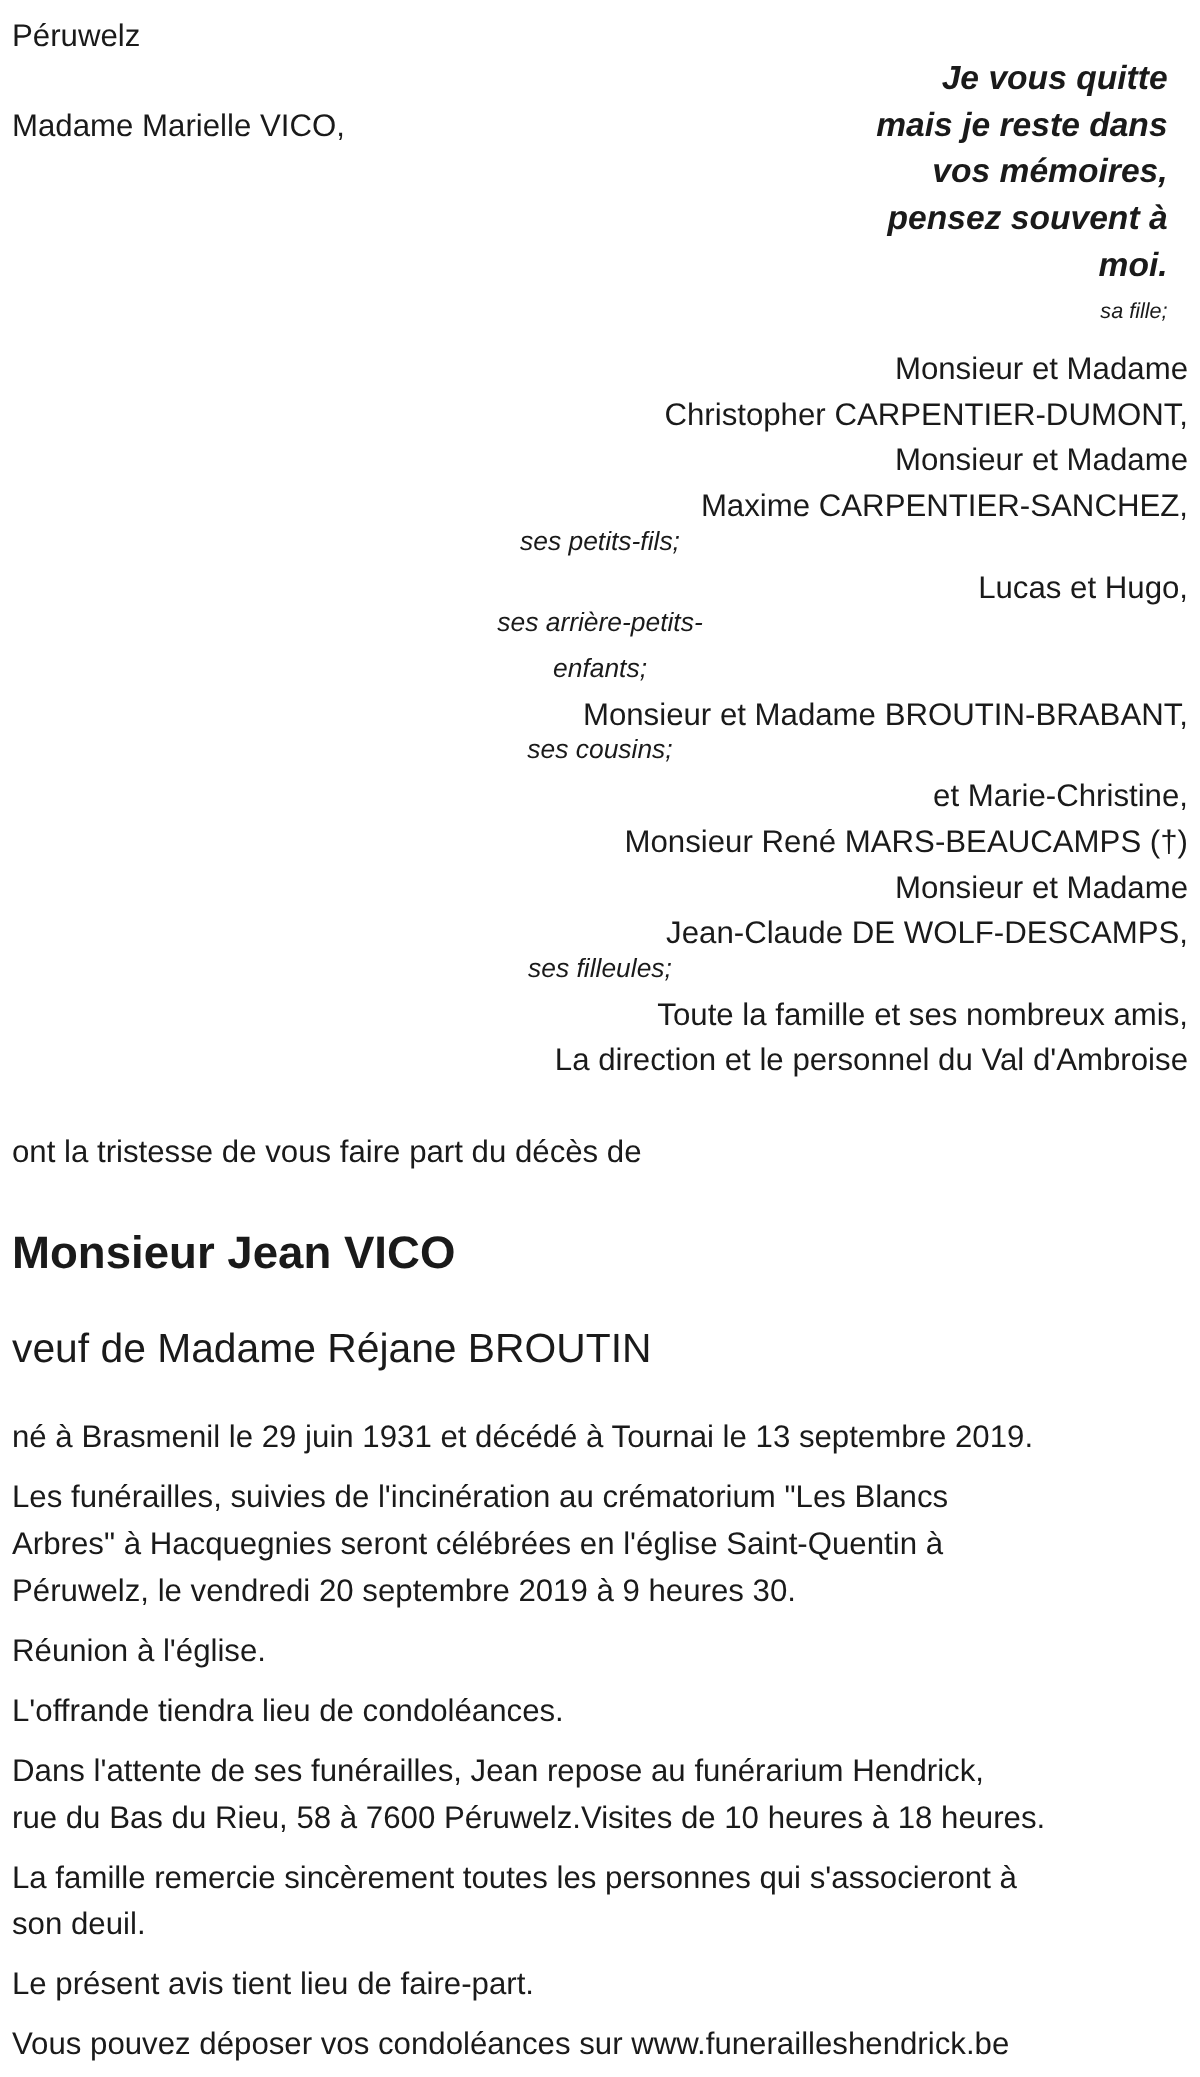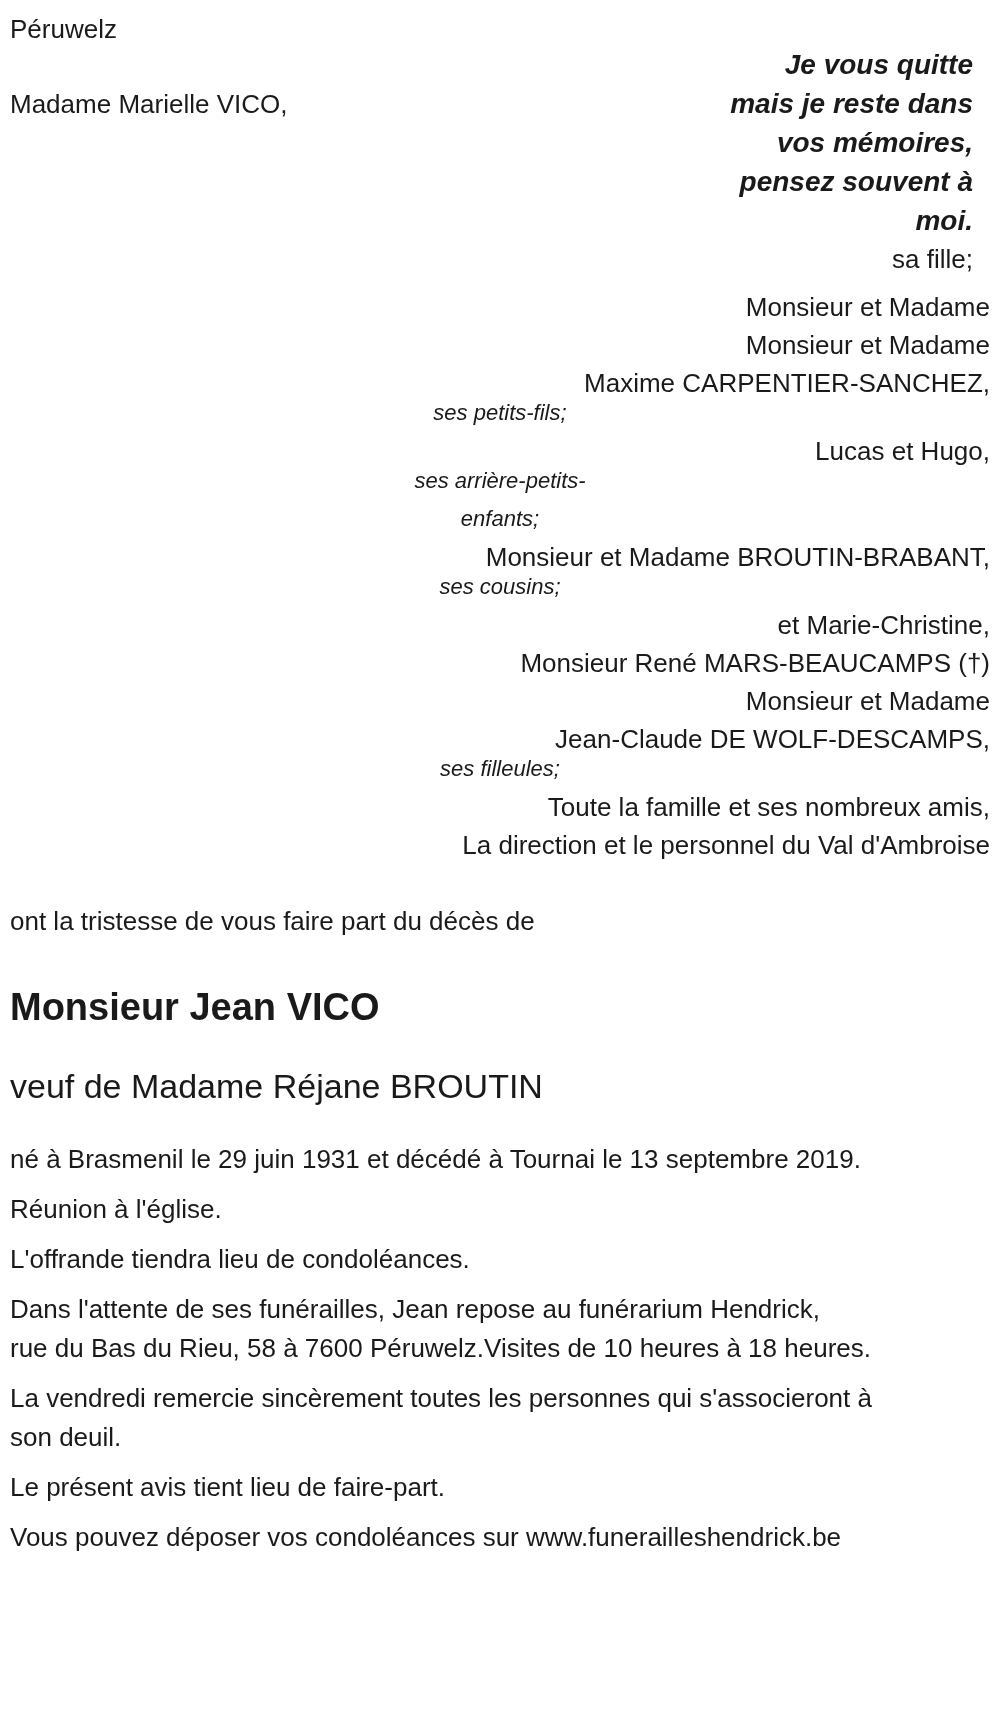--- a/index.html
+++ b/index.html
@@ -41,22 +41,23 @@
     text-align: right;
   }
   .quote {
     font-size: 28px;
     line-height: 39px;
     font-weight: bold;
     font-style: italic;
     white-space: pre-line;
   }
   .quote-attribution {
-    font-size: 26px;
+    font-size: 18px;
     line-height: 39px;
+    font-style: italic;
   }
 
   
   .relatives { margin: 0; }
   .name-line {
     font-size: 26px;
     line-height: 38px;
     white-space: nowrap;
     text-align: right;
   }
@@ -111,20 +112,21 @@
 pensez souvent à
 moi.</div>
       <div class="quote-attribution">sa fille;</div>
     </div>
   </header>
 
   <section class="relatives">
 
     <div class="group">
       <div class="name-line">Monsieur et Madame</div>
+      <div class="name-line">Christopher CARPENTIER-DUMONT,</div>
       <div class="name-line">Monsieur et Madame</div>
       <div class="name-line">Maxime CARPENTIER-SANCHEZ,</div>
       <div class="relation">ses petits-fils;</div>
     </div>
 
     <div class="group">
       <div class="name-line">Lucas et Hugo,</div>
       <div class="relation">ses arrière-petits-
 enfants;</div>
     </div>
@@ -150,23 +152,26 @@
   </section>
 
   <section class="announcement">
     <p class="announce-intro">ont la tristesse de vous faire part du décès de</p>
     <h1 class="deceased">Monsieur Jean VICO</h1>
     <p class="marital">veuf de Madame Réjane BROUTIN</p>
   </section>
 
   <section class="details">
     <p>né à Brasmenil le 29 juin 1931 et décédé à Tournai le 13 septembre 2019.</p>
+    <p>Les funérailles, suivies de l'incinération au crématorium "Les Blancs
+Arbres" à Hacquegnies seront célébrées en l'église Saint-Quentin à
+Péruwelz, le vendredi 20 septembre 2019 à 9 heures 30.</p>
     <p>Réunion à l'église.</p>
     <p>L'offrande tiendra lieu de condoléances.</p>
     <p>Dans l'attente de ses funérailles, Jean repose au funérarium Hendrick,
 rue du Bas du Rieu, 58 à 7600 Péruwelz.Visites de 10 heures à 18 heures.</p>
-    <p>La vendredi remercie sincèrement toutes les personnes qui s'associeront à
+    <p>La famille remercie sincèrement toutes les personnes qui s'associeront à
 son deuil.</p>
     <p>Le présent avis tient lieu de faire-part.</p>
     <p>Vous pouvez déposer vos condoléances sur www.funerailleshendrick.be</p>
   </section>
 
 </div>
 
 </body></html>

